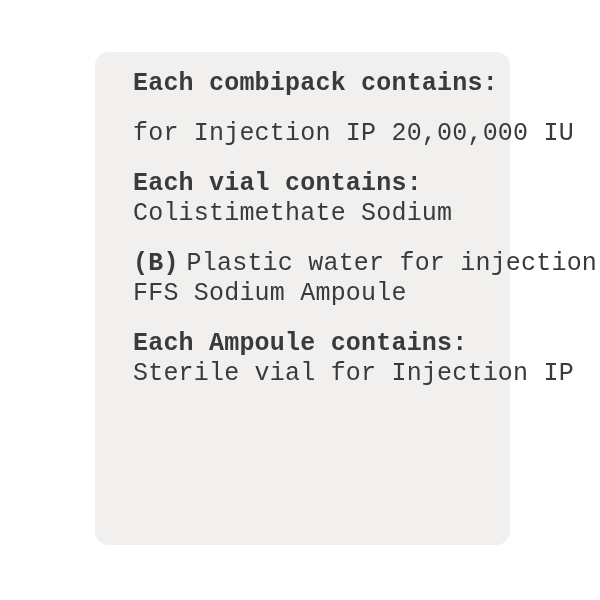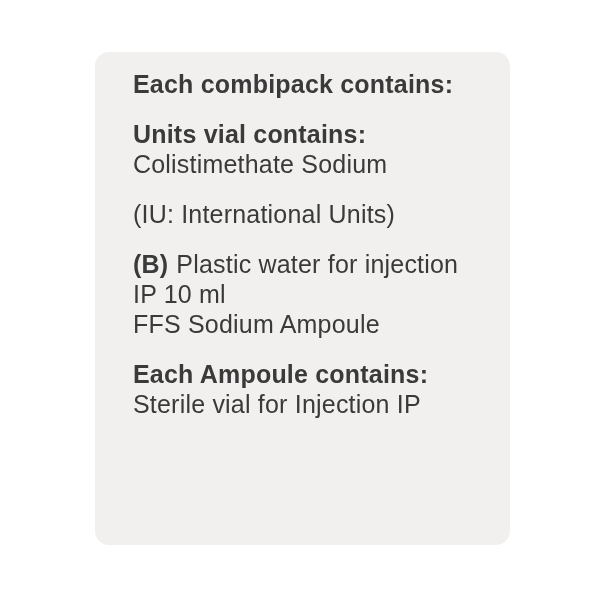--- a/index.html
+++ b/index.html
@@ -5,21 +5,21 @@
   html, body {
     margin: 0;
     padding: 0;
   }
   .page {
     position: relative;
     width: 600px;
     height: 600px;
     background: #ffffff;
     overflow: hidden;
-    font-family: Liberation Sans, sans-serif;
+    font-family: Liberation Mono, monospace;
   }
   .card {
     position: absolute;
     left: 95px;
     top: 52px;
     width: 415px;
     height: 493px;
     background: #f1f0ee;
     border-radius: 14px;
     box-sizing: border-box;
@@ -50,36 +50,33 @@
 <body>
 
 <div class="page">
   <div class="card">
 
     <div class="block">
       <div class="line bold">Each combipack contains:</div>
     </div>
 
     <div class="block">
+      <div class="line">for Injection IP 20,00,000 IU</div>
     </div>
 
     <div class="block">
-      <div class="line bold">Units vial contains:</div>
+      <div class="line bold">Each vial contains:</div>
       <div class="line">Colistimethate Sodium</div>
     </div>
 
-    <div class="block">
-      <div class="line">(IU: International Units)</div>
-    </div>
 
     <div class="block">
       <div class="line">
         <span class="prefix">(B)</span><span>Plastic water for injection</span>
       </div>
-      <div class="line">IP 10 ml</div>
       <div class="line">FFS Sodium Ampoule</div>
     </div>
 
     <div class="block">
       <div class="line bold">Each Ampoule contains:</div>
       <div class="line">Sterile vial for Injection IP</div>
     </div>
 
   </div>
 </div>

